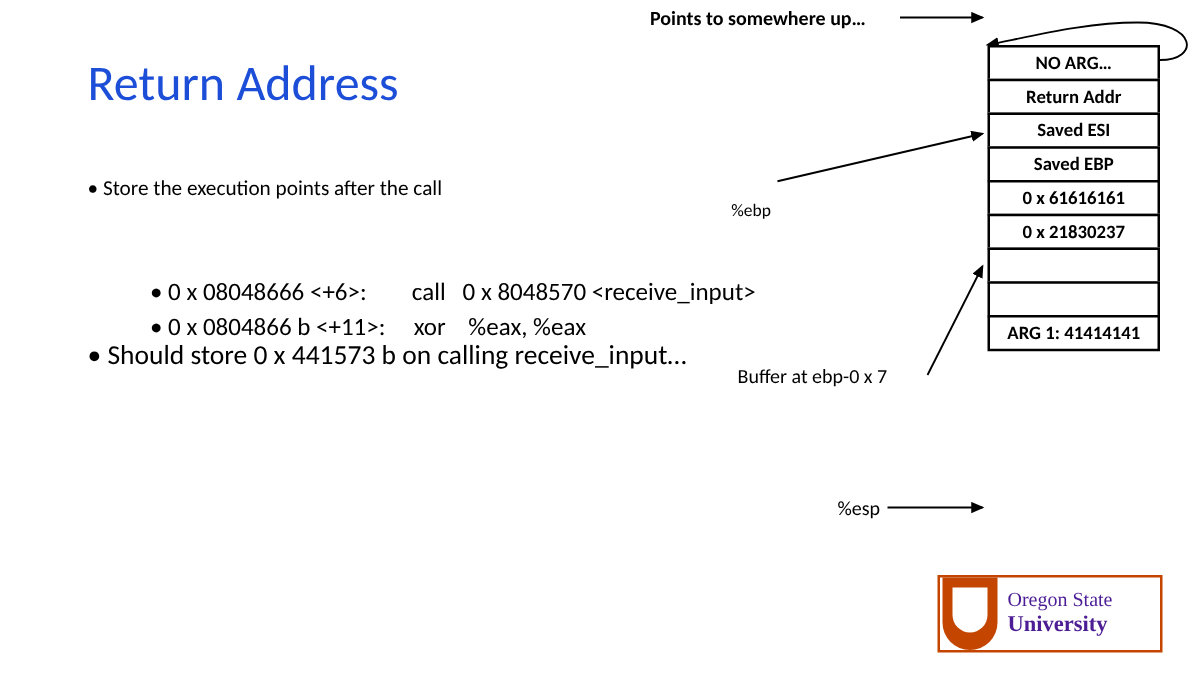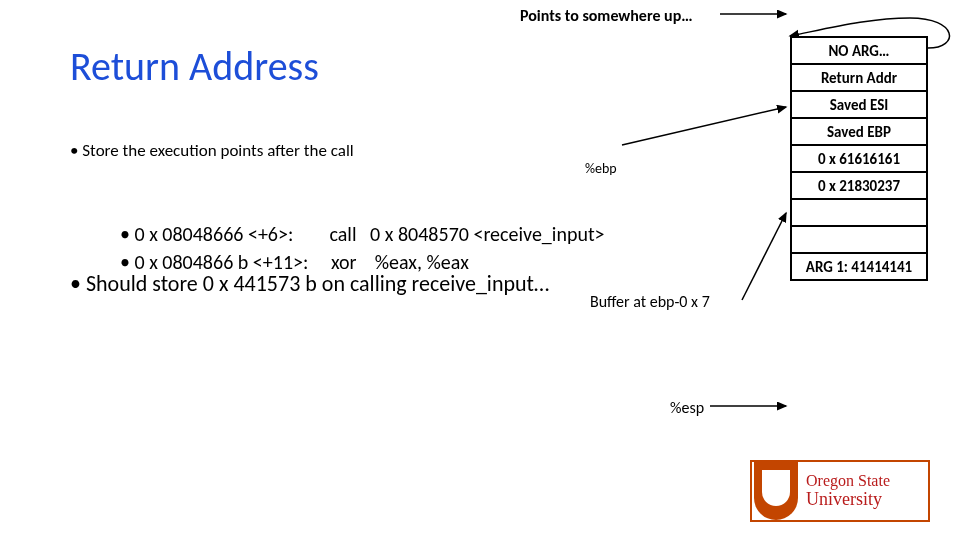--- a/index.html
+++ b/index.html
@@ -23,23 +23,23 @@
   .cell { width: 138px; height: 29px; border: 2px solid #000; text-align: center; font-size: 15px; font-weight: bold; line-height: 27px; margin-top: -2px; background: #fff; }
   .cell:first-child { margin-top: 0; }
 
   
   svg.lines { position: absolute; top: 0; left: 0; width: 960px; height: 540px; pointer-events: none; }
 
   
   .logo { position: absolute; bottom: 18px; right: 30px; width: 180px; height: 62px; border: 2px solid #c34500; display: flex; align-items: center; background: #fff; }
   .logo-crest { width: 44px; height: 58px; background: #c34500; position: relative; margin-left: 2px; border-radius: 0 0 22px 22px; }
   .logo-crest::after { content: ""; position: absolute; top: 8px; left: 8px; width: 28px; height: 36px; background: #fff; border-radius: 0 0 14px 14px; }
-  .logo-text { margin-left: 8px; font-family: Georgia, serif; color: #b91c1c; line-height: 1.05; }
+  .logo-text { margin-left: 8px; font-family: Georgia, serif; color: #4c1d95; line-height: 1.05; }
   .logo-text .l1 { font-size: 16px; }
-  .logo-text .l2 { font-size: 18px; font-weight: normal; }
+  .logo-text .l2 { font-size: 18px; font-weight: bold; }
 </style>
 </head>
 <body>
 
 <svg class="lines">
   <defs>
     <marker id="arr" markerWidth="8" markerHeight="8" refX="6" refY="3" orient="auto">
       <path d="M0,0 L7,3 L0,6 Z" fill="#000"></path>
     </marker>
   </defs>

